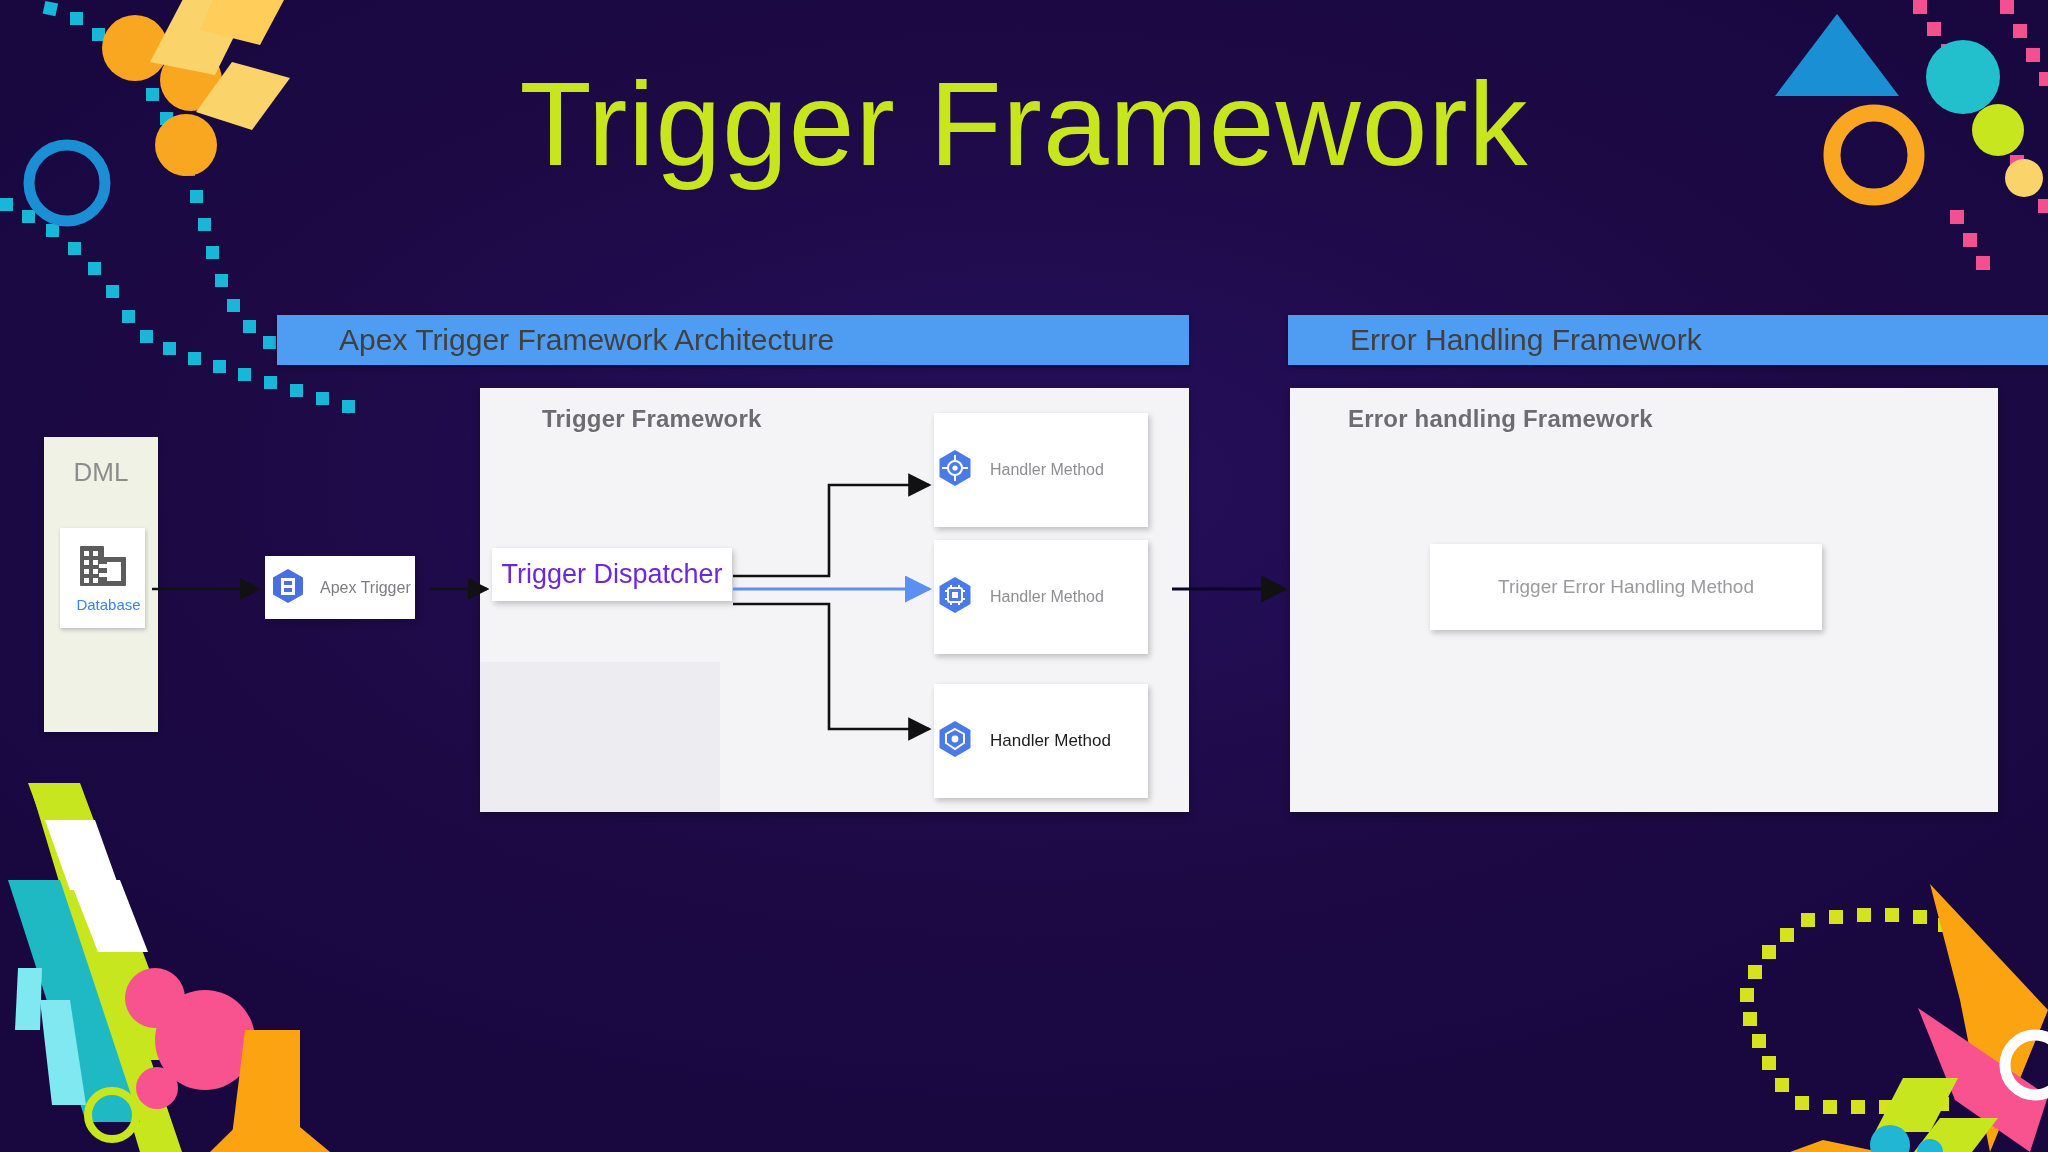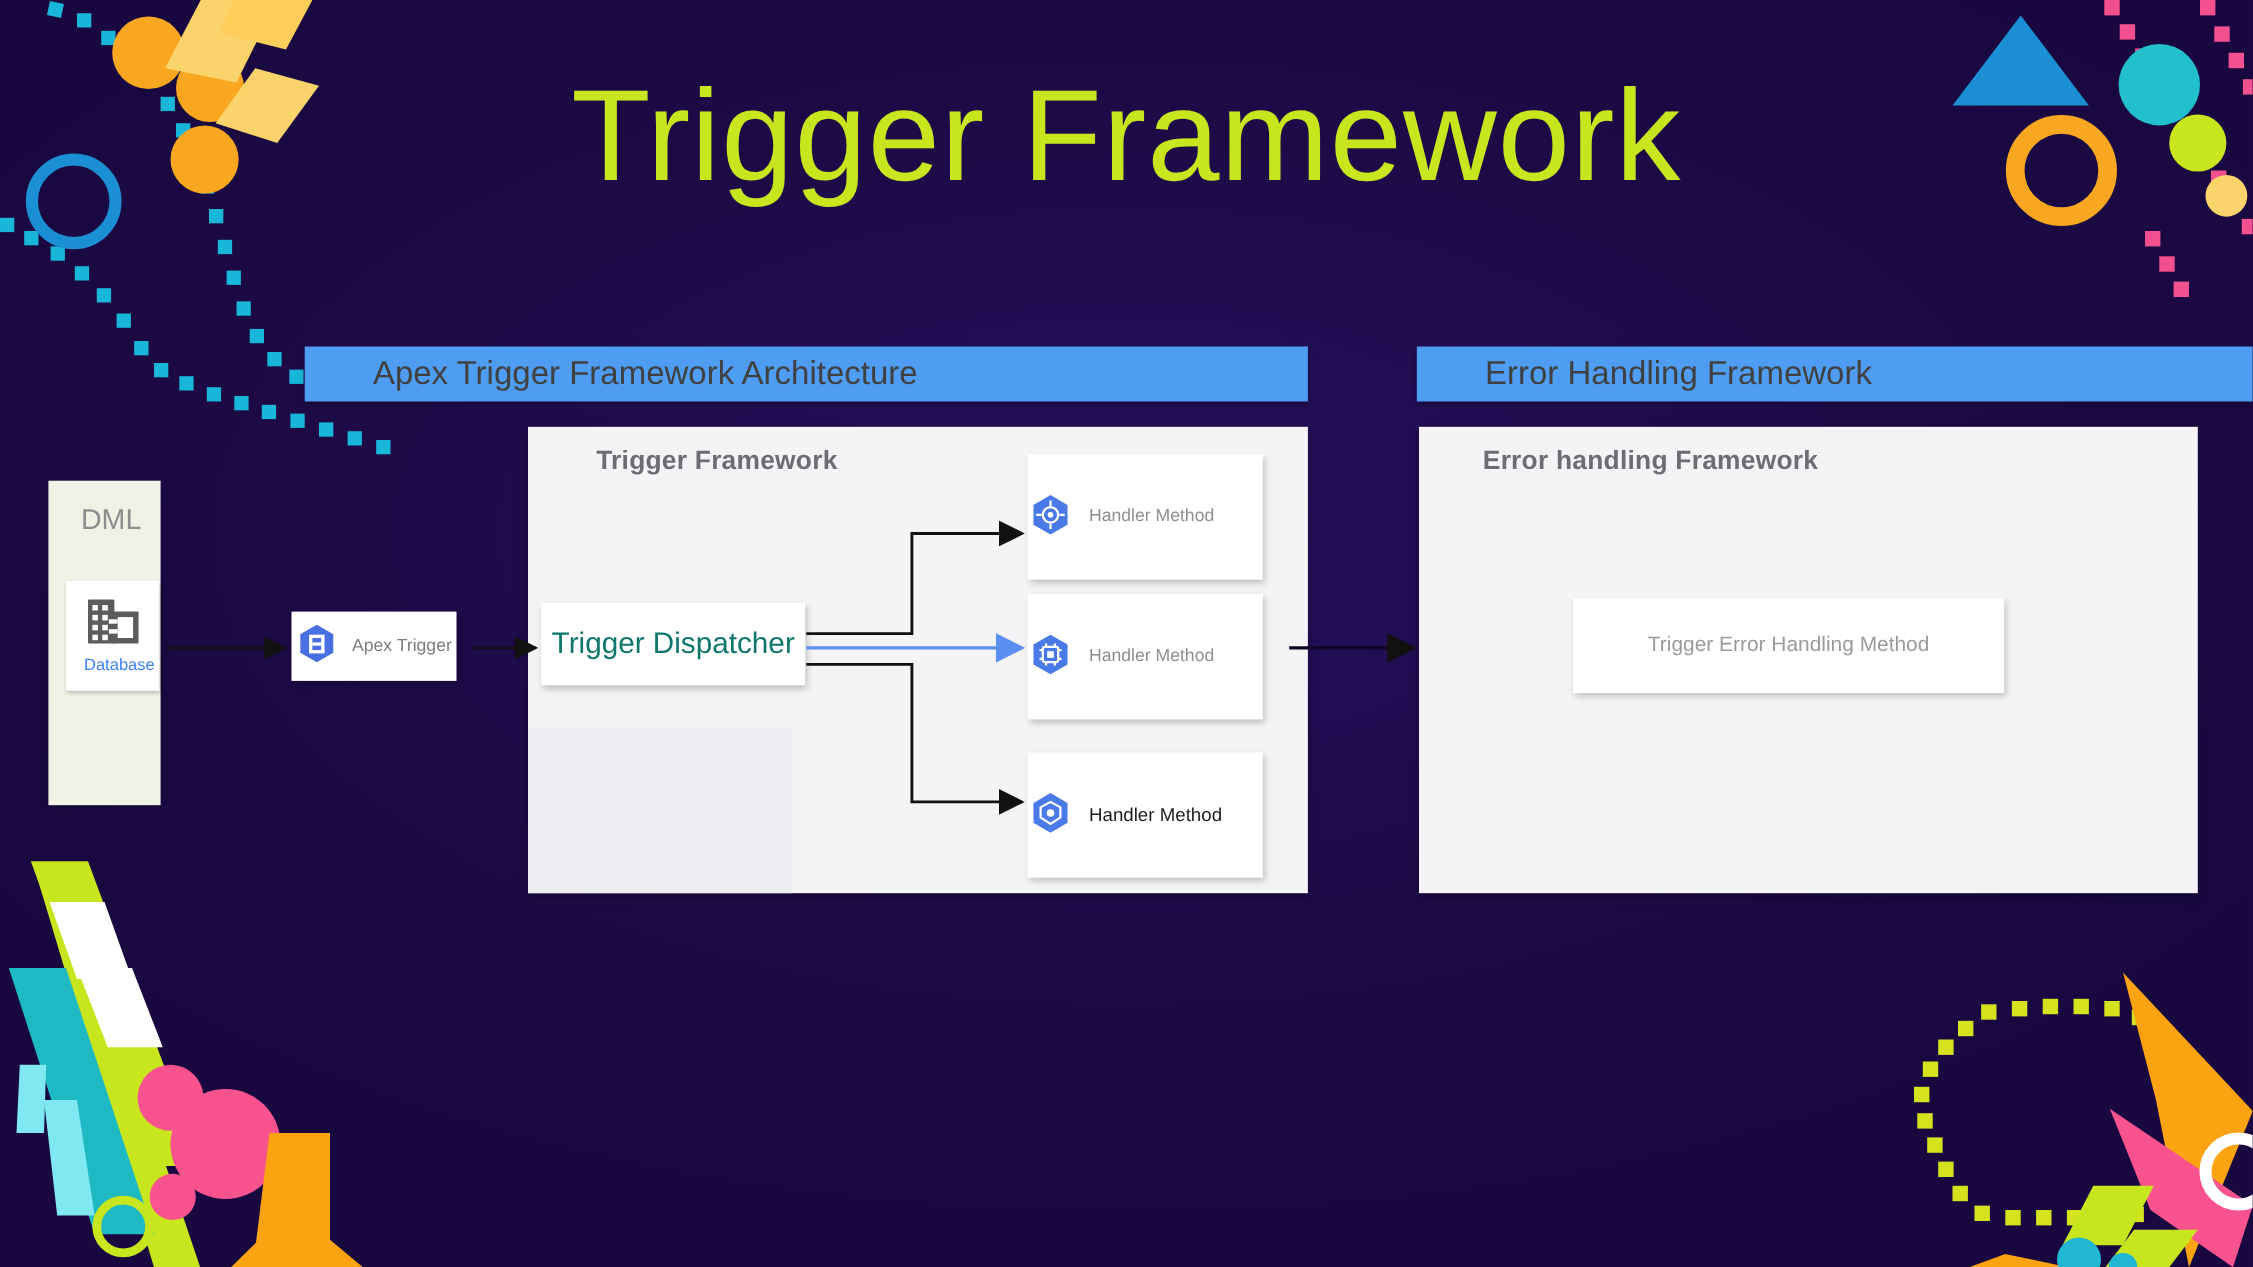--- a/index.html
+++ b/index.html
@@ -71,21 +71,21 @@
     color:#6c6c72;
     letter-spacing:.2px;
     text-shadow:0 1px 0 rgba(255,255,255,.55);
   }
   .pt-left{ left:542px; top:405px; }
   .pt-right{ left:1348px; top:405px; }
 
   
   .dml{
     position:absolute; left:44px; top:437px;
-    width:102px; height:295px;
+    width:114px; height:295px;
     background:#f1f2e6;
     box-shadow:0 2px 6px rgba(0,0,0,.3);
   }
   .dml-label{
     position:absolute; top:20px; left:0; width:114px;
     text-align:center;
     font-size:26px; color:#8d8d8d;
   }
   .db-card{
     position:absolute; left:16px; top:91px;
@@ -102,23 +102,23 @@
   .node{
     position:absolute;
     background:#ffffff;
     box-shadow:2px 3px 6px rgba(0,0,0,.22);
     display:flex; align-items:center;
   }
   .apex-trigger{ left:265px; top:556px; width:150px; height:63px; padding-left:3px; gap:12px; }
   .apex-trigger .nlabel{ font-size:16px; color:#7d7d82; }
 
   .dispatcher{
-    left:492px; top:548px; width:240px; height:75px;
+    left:492px; top:548px; width:240px; height:53px;
     justify-content:center;
-    font-size:27px; color:#0f766e;
+    font-size:27px; color:#6d28d9;
   }
 
   .handler{
     width:214px; height:114px;
     gap:14px;
   }
   .h1{ left:934px; top:413px; }
   .h2{ left:934px; top:540px; }
   .h3{ left:934px; top:684px; }
   .handler .nlabel{ font-size:16px; color:#8e8e93; }

